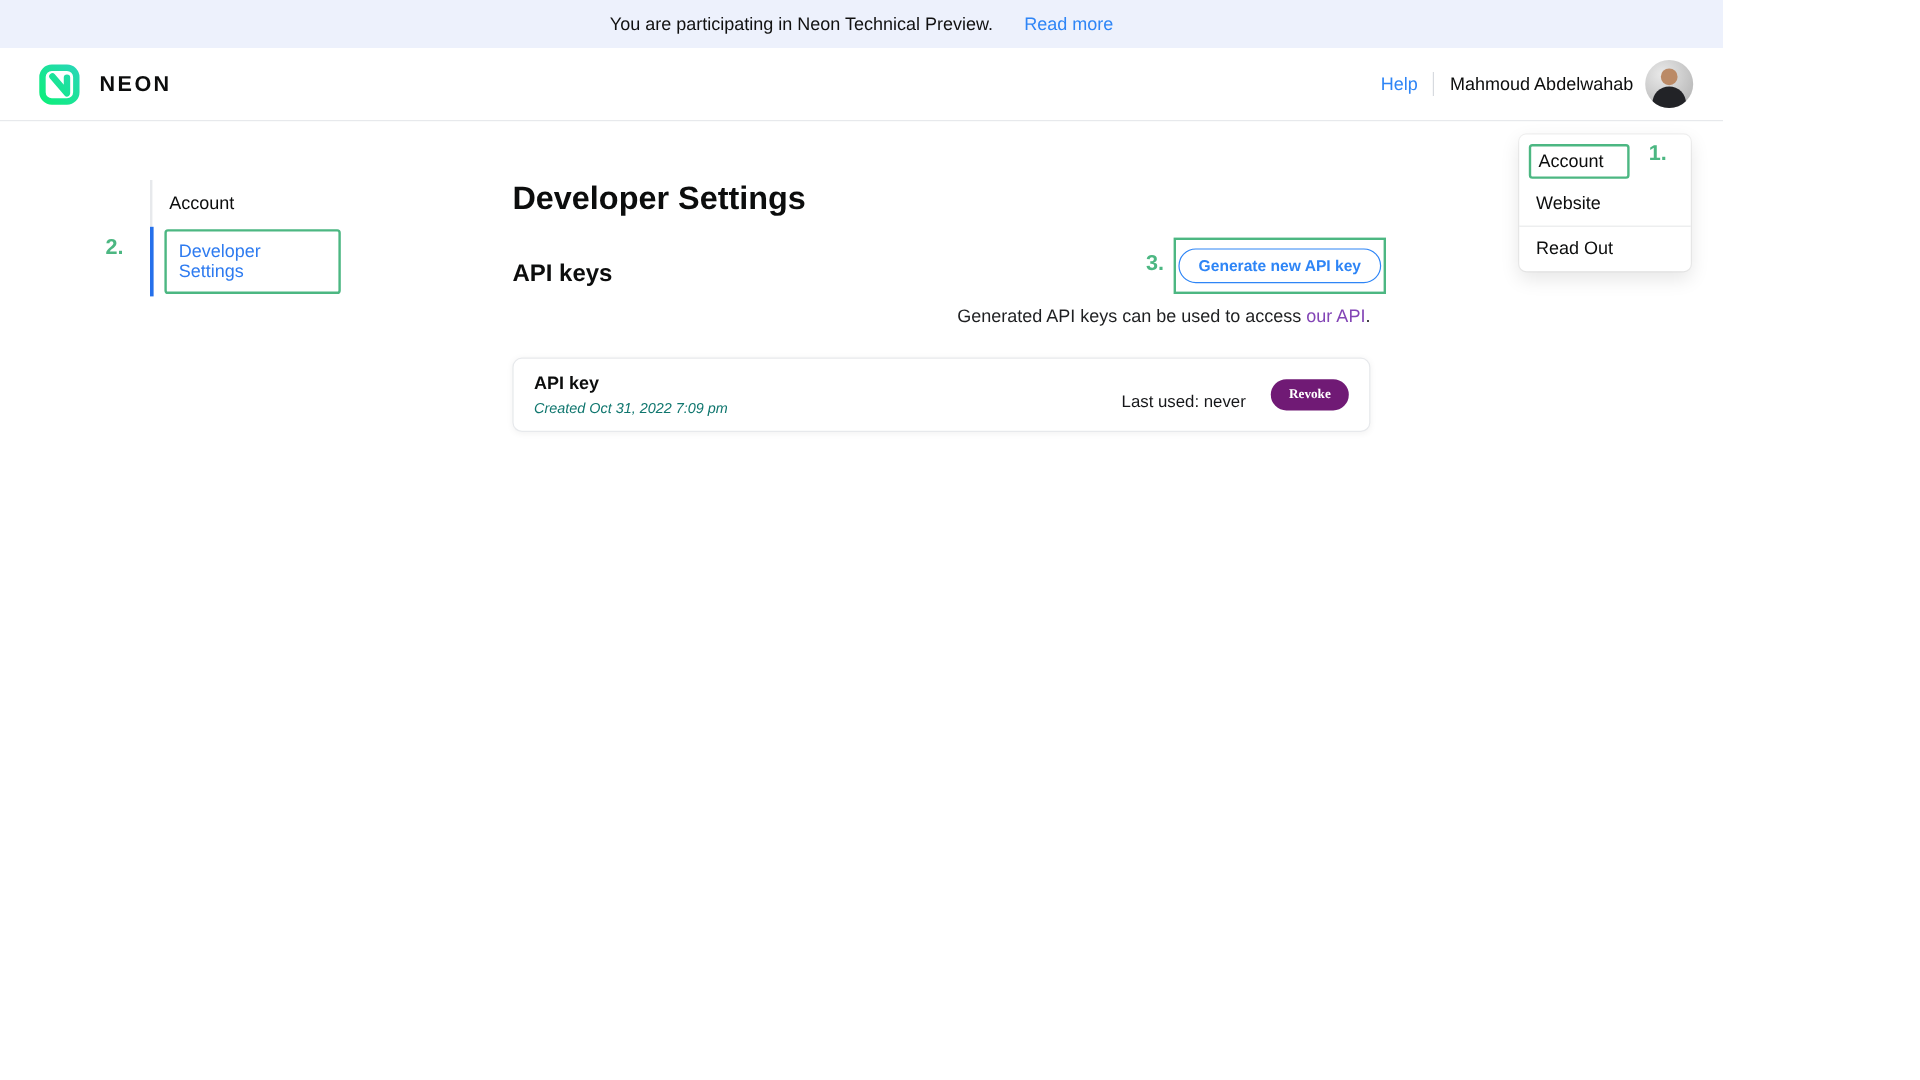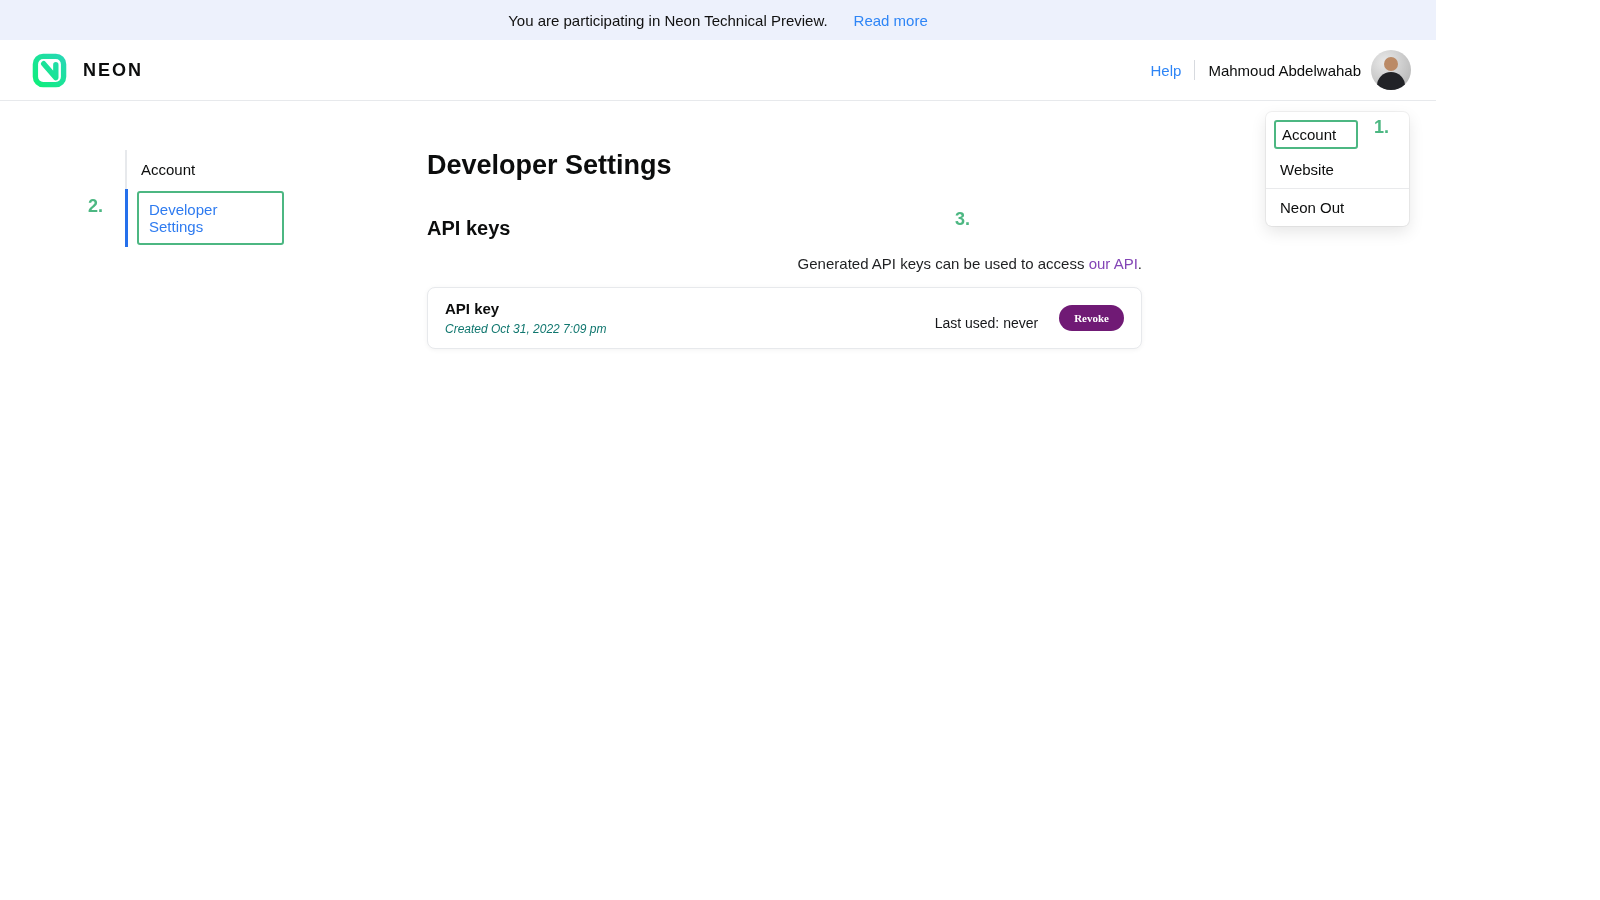--- a/index.html
+++ b/index.html
@@ -93,21 +93,21 @@
     z-index:4;
   }
   .generate-btn {
     border:1.5px solid #2e85f6; color:#2e85f6; background:#fff;
     font-family:"Liberation Sans", sans-serif;
     font-size:13px; font-weight:700; padding:6px 16px; border-radius:16px; cursor:pointer;
     white-space:nowrap;
   }
 
   .api-card {
-    margin-top:15px; height:62px; width:715px;
+    margin-top:26px; height:62px; width:715px;
     border:1px solid #e7e9ec; border-radius:8px; background:#fff;
     box-shadow:0 1px 5px rgba(0,0,0,0.05);
     display:flex; align-items:center; padding:0 17px;
   }
   .api-card-left { display:flex; flex-direction:column; gap:5px; }
   .api-key-name { font-size:15px; font-weight:700; color:#0c0d0d; }
   .api-key-created { font-size:12px; font-style:italic; color:#0f766e; }
   .api-card-right { margin-left:auto; display:flex; align-items:flex-end; gap:21px; }
   .last-used { font-size:14px; color:#16171a; }
   .revoke-btn {
@@ -157,21 +157,21 @@
     <div class="menu-item menu-item-first">
       <div class="ann-box-account">
         <span>Account</span>
       </div>
     </div>
     <div class="menu-item">
       <span>Website</span>
     </div>
     <div class="menu-divider"></div>
     <div class="menu-item">
-      <span>Neon Out</span>
+      <span>Read Out</span>
     </div>
   </div>
 
   <div class="ann-num ann1">1.</div>
   <div class="ann-num ann2">2.</div>
   <div class="ann-num ann3">3.</div>
 
   <div class="sidebar">
     <div class="nav-item">
       <span>Account</span>
@@ -193,14 +193,17 @@
         <span class="api-key-name">API key</span>
         <span class="api-key-created">Created Oct 31, 2022 7:09 pm</span>
       </div>
       <div class="api-card-right">
         <span class="last-used">Last used: never</span>
         <button class="revoke-btn">Revoke</button>
       </div>
     </div>
   </div>
 
+  <div class="ann-box-generate">
+    <button class="generate-btn">Generate new API key</button>
+  </div>
 
 </div>
 
 </body></html>

